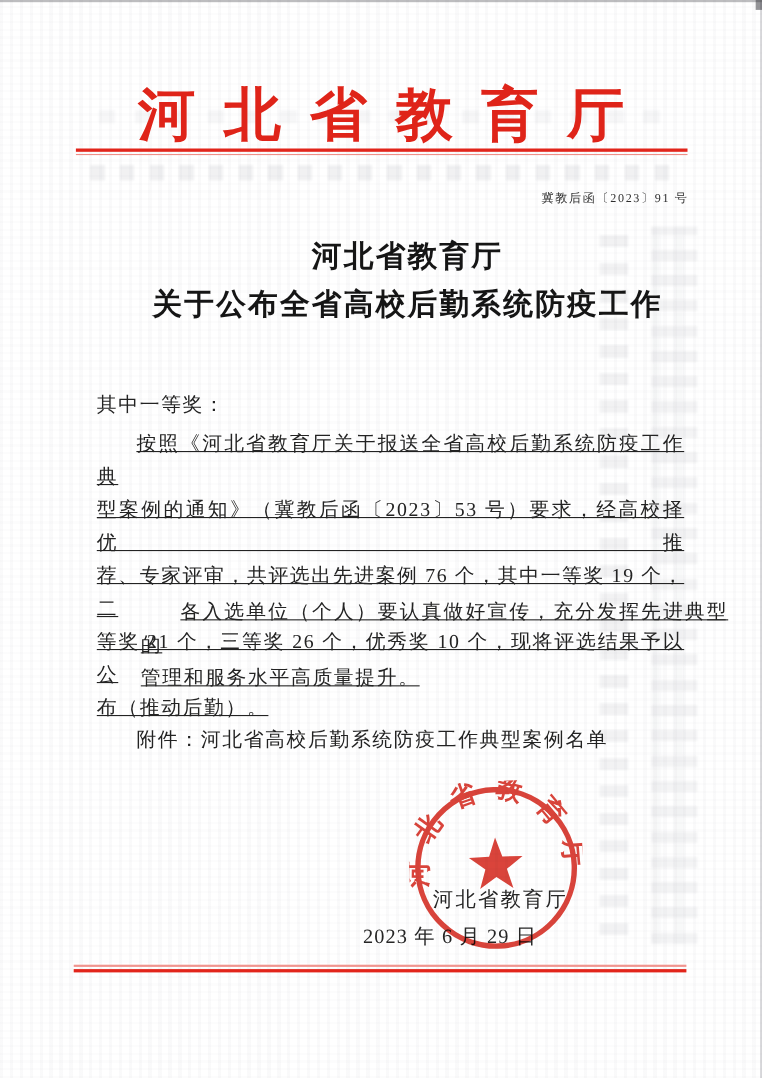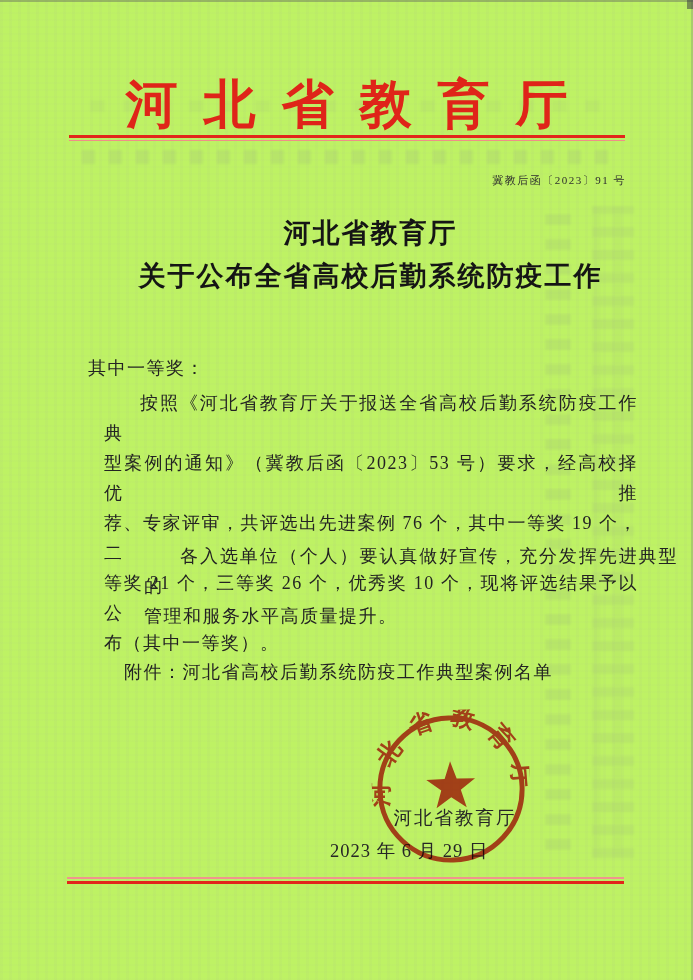--- a/index.html
+++ b/index.html
@@ -1,18 +1,18 @@
 <!DOCTYPE html>
 <html><head>
 <meta charset="utf-8">
 <style>
   html,body{margin:0;padding:0;background:#e8e8e8;}
   .page{
     position:relative;width:693px;height:980px;margin:0 auto;
-    background:#bef264;overflow:hidden;
+    background:#ffffff;overflow:hidden;
     font-family:"Liberation Serif","DejaVu Serif",serif;
     color:#262626;
   }
   .scan-texture{
     position:absolute;inset:0;pointer-events:none;
     background:
       repeating-linear-gradient(90deg, rgba(150,150,162,0.05) 0 3px, transparent 3px 9px),
       repeating-linear-gradient(0deg, rgba(160,160,170,0.03) 0 2px, transparent 2px 7px);
   }
   .edge-top{position:absolute;top:0;left:0;right:0;height:2px;background:rgba(90,90,96,0.40);}
@@ -37,21 +37,21 @@
 
   .title{
     position:absolute;top:212px;left:48px;right:0;
     text-align:center;font-size:27px;font-weight:bold;color:#151515;
     line-height:43px;letter-spacing:2px;
   }
   .title .tline{text-align:center;}
 
   .bodytext{font-size:18px;letter-spacing:1.5px;color:#232323;}
   .greeting{position:absolute;top:356px;left:88px;width:534px;}
-  .para{position:absolute;left:104px;width:534px;line-height:30px;}
+  .para{position:absolute;left:88px;width:534px;line-height:30px;text-decoration:underline;}
   .para1{top:388px;}
   .para2{top:541px;margin-left:40px;}
   .para .tline{text-align:justify;text-align-last:justify;}
   .para .tline:last-child{text-align-last:left;}
   .para .tline:first-child{text-indent:2em;}
   .attachment{position:absolute;top:660px;left:88px;width:534px;text-indent:2em;}
 
   .sign-issuer{position:absolute;top:805px;left:345px;width:220px;text-align:center;font-size:18.5px;letter-spacing:2px;}
   .sign-date{position:absolute;top:838px;left:330px;width:250px;text-align:left;font-size:18.5px;letter-spacing:1px;}
 
@@ -116,21 +116,21 @@
       <div class="tline">关于公布全省高校后勤系统防疫工作</div>
     </div>
 
   <div class="bodytext greeting">其中一等奖：</div>
 
   <div class="bodytext para para1">
       <div class="tline">按照《河北省教育厅关于报送全省高校后勤系统防疫工作典</div>
       <div class="tline">型案例的通知》（冀教后函〔2023〕53 号）要求，经高校择优推</div>
       <div class="tline">荐、专家评审，共评选出先进案例 76 个，其中一等奖 19 个，二</div>
       <div class="tline">等奖 21 个，三等奖 26 个，优秀奖 10 个，现将评选结果予以公</div>
-      <div class="tline">布（其中一等奖）。</div>
+      <div class="tline">布（推动后勤）。</div>
     </div>
 
   <div class="bodytext para para2">
       <div class="tline">各入选单位（个人）要认真做好宣传，充分发挥先进典型的</div>
       <div class="tline">管理和服务水平高质量提升。</div>
     </div>
 
   <div class="bodytext attachment">附件：河北省高校后勤系统防疫工作典型案例名单</div>
 
   <div class="sign-issuer">河北省教育厅</div>

